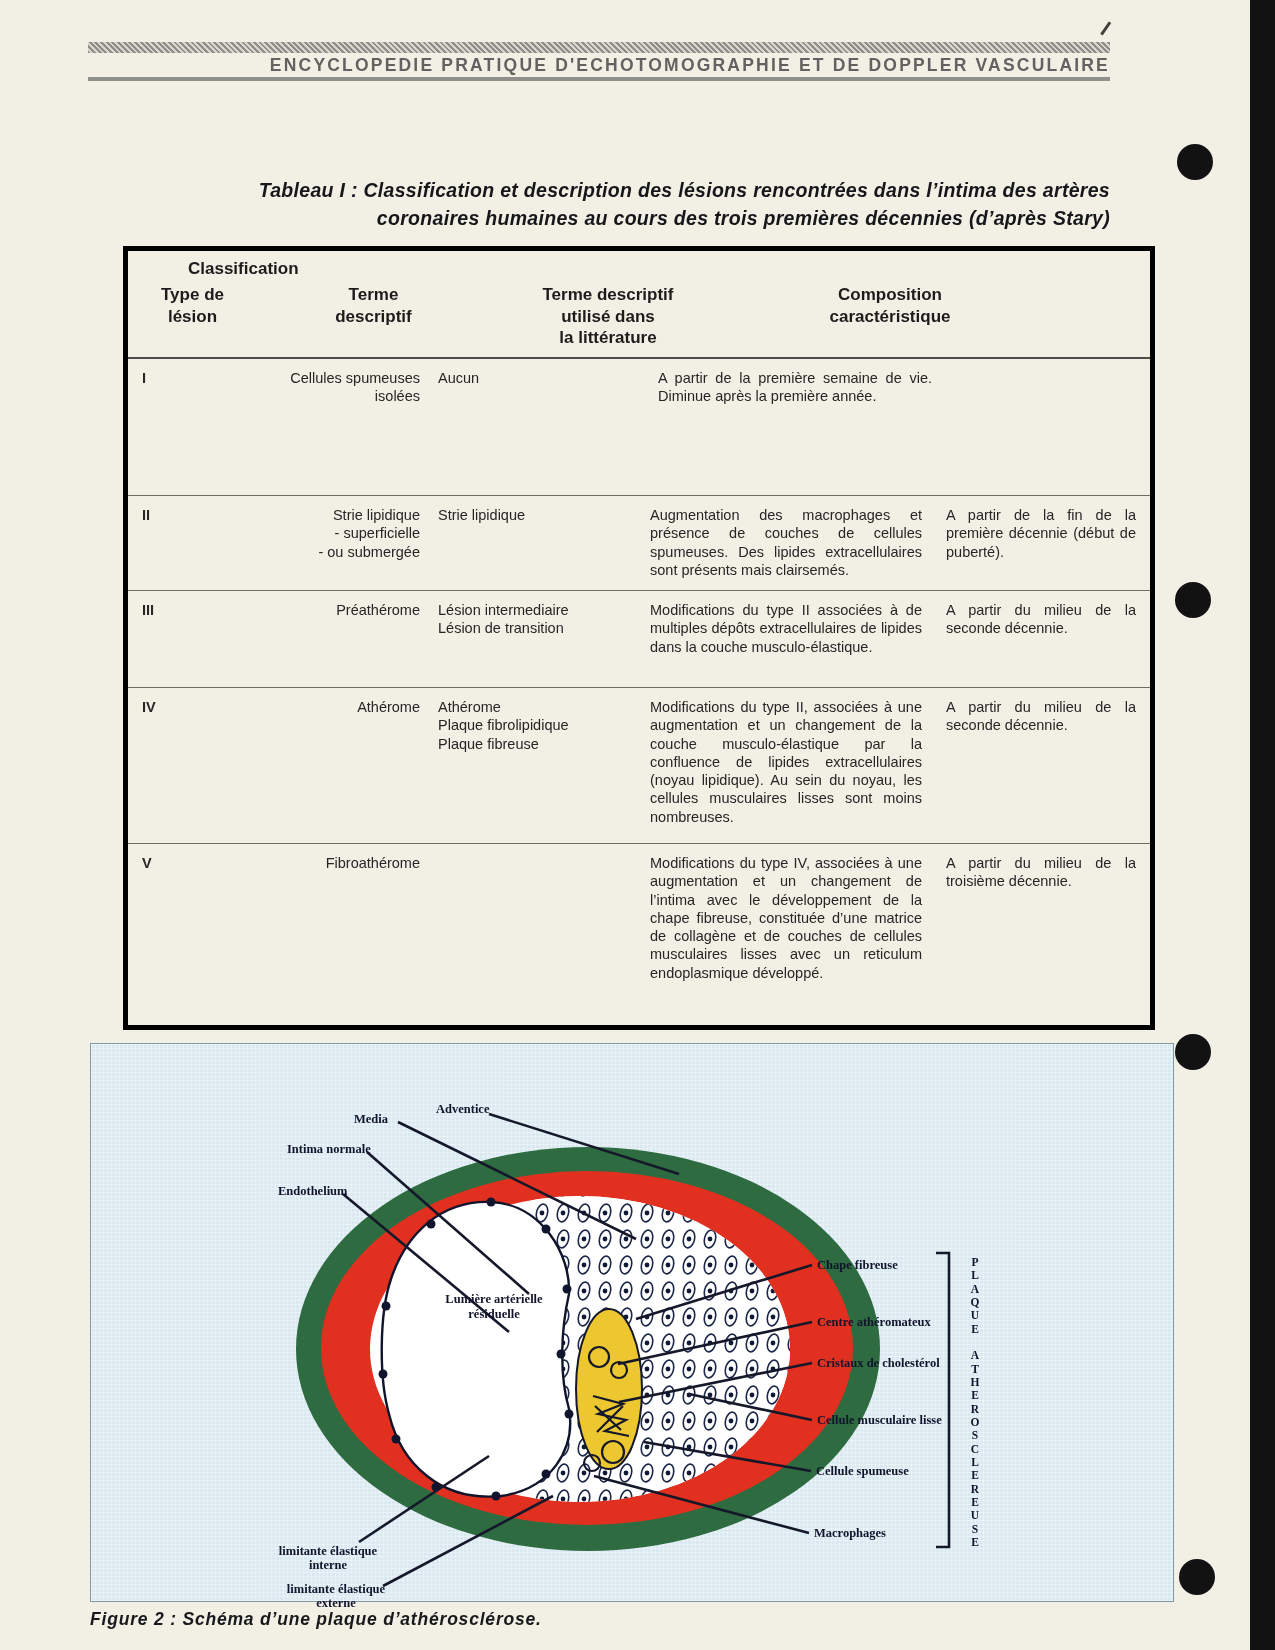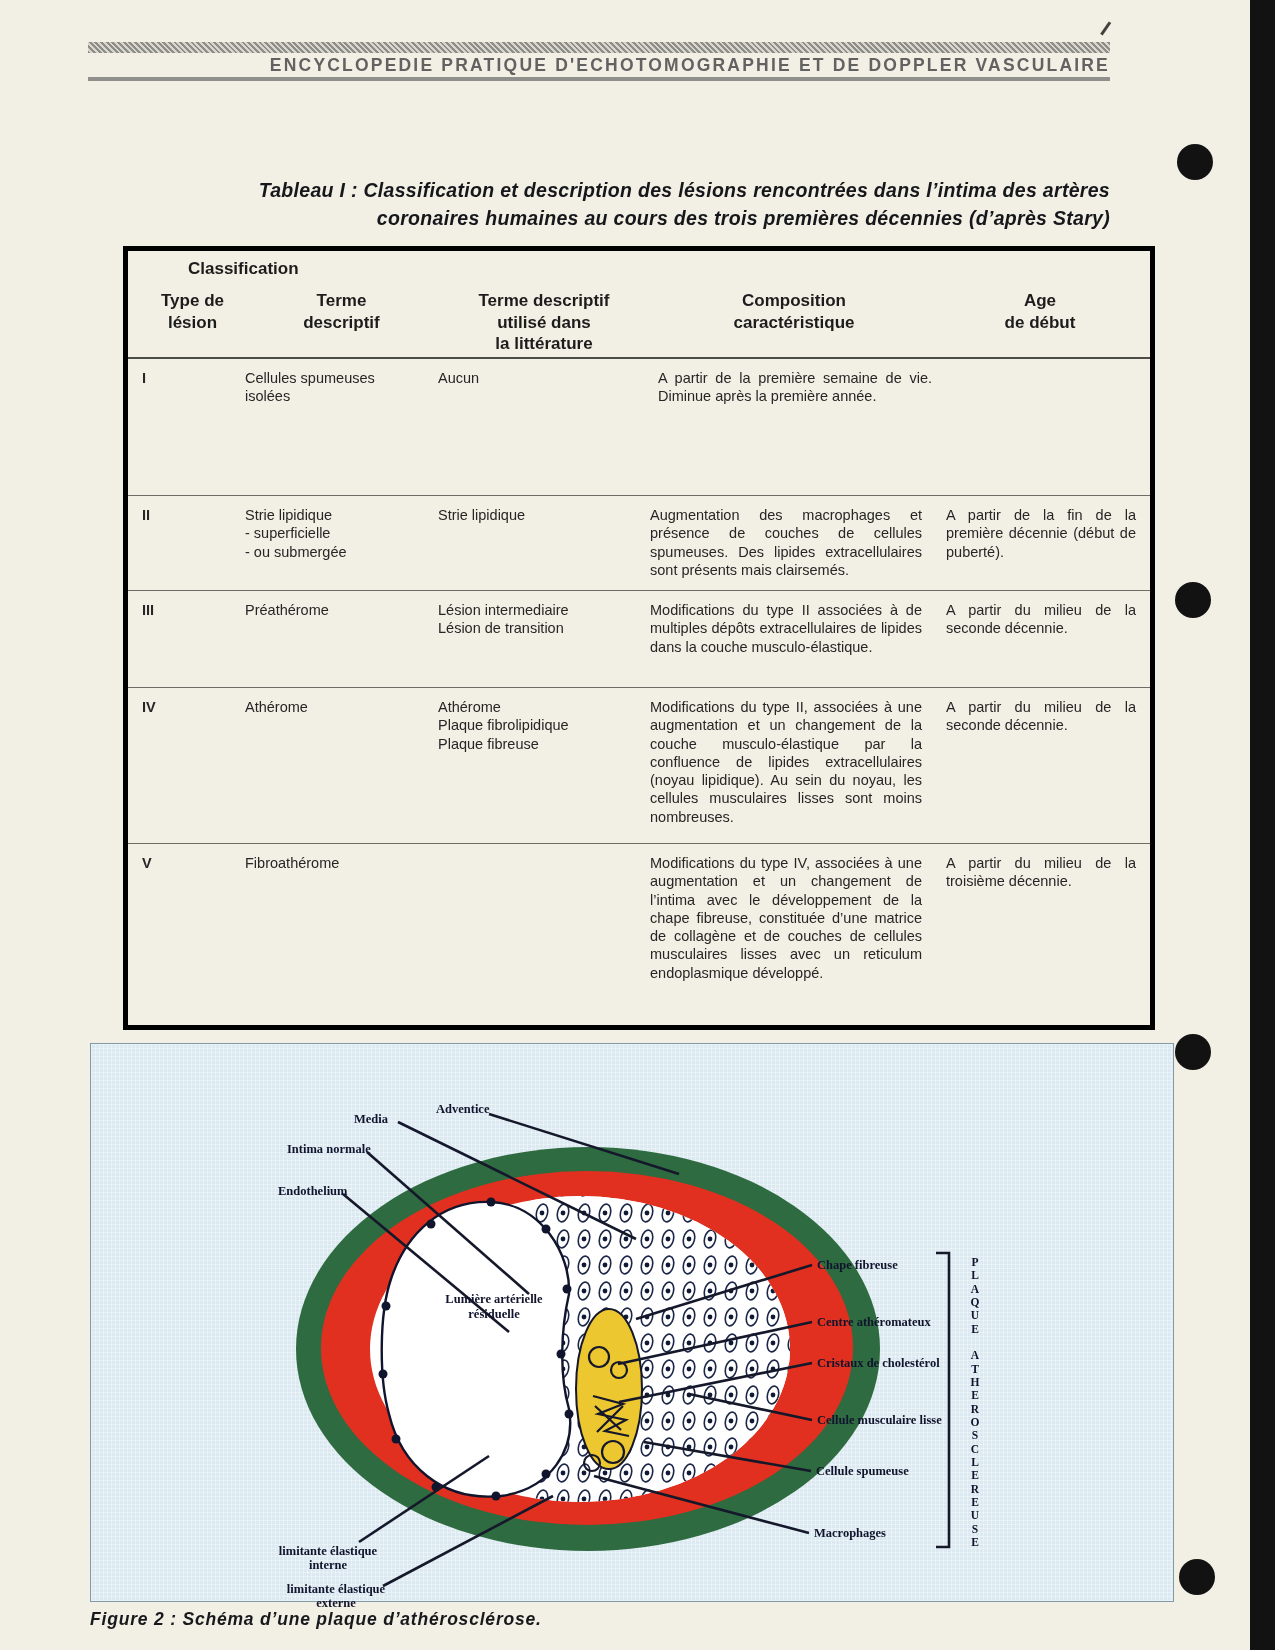--- a/index.html
+++ b/index.html
@@ -16,30 +16,30 @@
   .pen-mark{position:absolute;left:1098px;top:27px;width:15px;height:2.5px;background:#44403a;transform:rotate(-55deg);}
 
   
   .title{position:absolute;left:88px;top:176px;width:1022px;text-align:right;
     font-style:italic;font-weight:bold;font-size:19.5px;line-height:1.45;color:#15171b;letter-spacing:.3px;}
 
   
   .tablebox{position:absolute;left:88px;top:246px;width:1022px;height:774px;border:5px solid #000000;margin-left:35px;}
   .grid{position:absolute;left:12px;right:8px;display:grid;grid-template-columns:105px 193px 212px 288px auto;column-gap:0;}
   .tgroup{position:absolute;left:60px;top:8px;font-size:17px;font-weight:bold;color:#1c1c1c;}
-  .thead{top:39px;font-size:17px;font-weight:bold;color:#1c1c1c;line-height:1.27;}
+  .thead{top:33px;font-size:17px;font-weight:bold;color:#1c1c1c;line-height:1.27;gap:32px;}
   .thead > div{text-align:center;}
   .sep{position:absolute;left:0;width:100%;height:1px;background:#6d6d68;}
   .sep.hd{height:2px;background:#4c4c48;}
   .trow{font-size:14.5px;color:#262626;line-height:1.26;}
   .trow .c-type{font-weight:bold;padding-left:2px;}
   .trow .c-comp,.trow .c-age{text-align:justify;}
   .trow .c-comp{padding-right:16px;}
   .trow .c-age{padding-left:8px;padding-right:6px;}
-  .trow .c-terme{padding-right:18px;}
+  .trow .c-terme{padding-right:18px;text-align:right;}
   .trow .c-litt{padding-right:14px;}
 
   
   .figure-panel{position:absolute;left:90px;top:1043px;width:1082px;height:557px;
     background:#dbe9f1;border:1px solid #8299a6;
     background-image:repeating-linear-gradient(0deg,rgba(255,255,255,.35) 0 1px,transparent 1px 4px),
                      repeating-linear-gradient(90deg,rgba(255,255,255,.35) 0 1px,transparent 1px 4px);}
   .figure-panel svg{position:absolute;left:0;top:0;}
   .flabel{position:absolute;font-family:"Liberation Serif",serif;font-weight:bold;font-size:12.5px;
     color:#10142c;line-height:1.15;white-space:pre-line;}
@@ -78,22 +78,20 @@
     <div class="grid thead">
       <div class="pre">Type de
 lésion</div>
       <div class="pre">Terme
 descriptif</div>
       <div class="pre">Terme descriptif
 utilisé dans
 la littérature</div>
       <div class="pre">Composition
 caractéristique</div>
-      <div class="pre">Age
-de début</div>
     </div>
 
     <div class="sep hd" style="top:106px"></div>
 
     <div class="grid trow" style="top:118px">
       <div class="c-type">I</div>
       <div class="c-terme pre">Cellules  spumeuses isolées</div>
       <div class="c-litt pre">Aucun</div>
       <div class="c-age">A partir de la première semaine de vie. Diminue après la première année.</div>
     </div>

